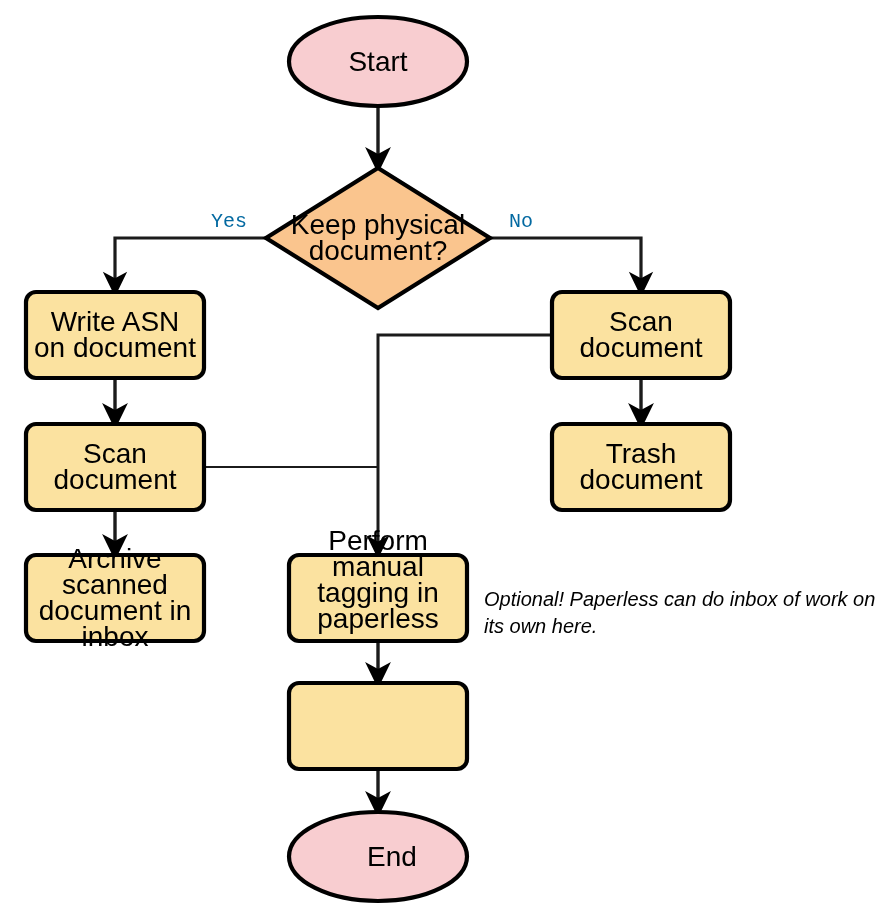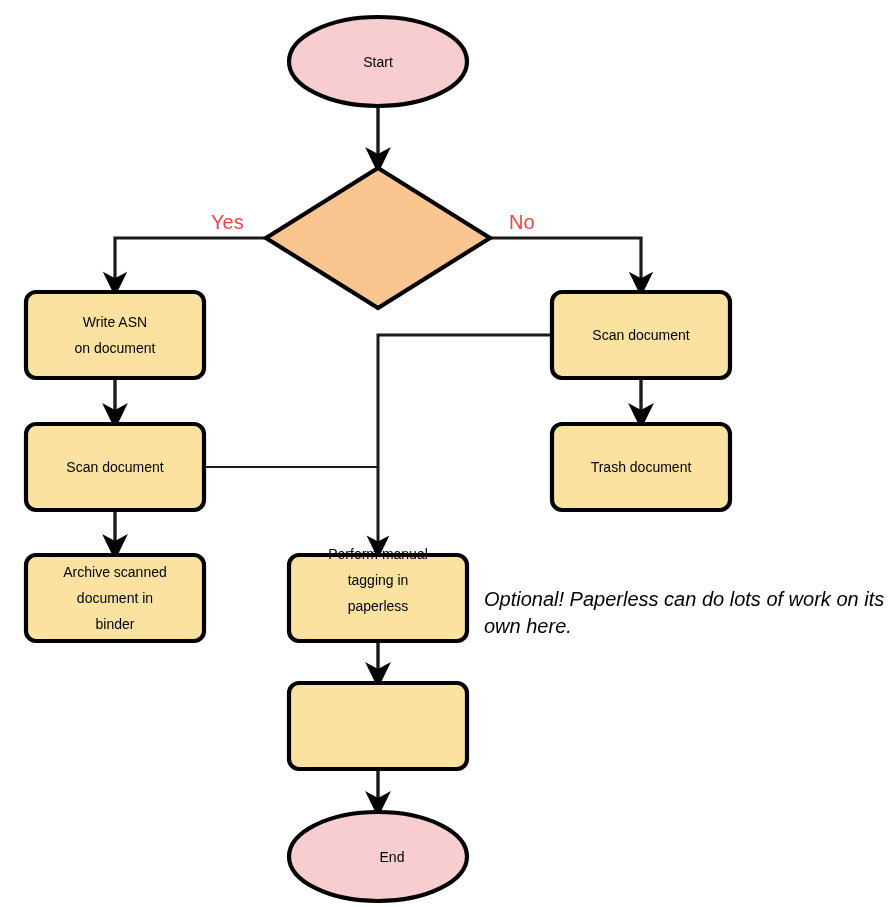--- a/index.html
+++ b/index.html
@@ -26,32 +26,33 @@
     top: 0;
     width: 888px;
     height: 907px;
   }
   .node-label {
     position: absolute;
     display: flex;
     align-items: center;
     justify-content: center;
     text-align: center;
-    font-size: 14px;
+    font-size: 28px;
     line-height: 26px;
     color: #000000;
     white-space: pre-line;
     pointer-events: none;
   }
   .edge-label {
     position: absolute;
     font-size: 20px;
     line-height: 22px;
-    color: #ef4444;
+    color: #0369a1;
     white-space: nowrap;
+    font-family: Liberation Mono, monospace;
   }
   .note-text {
     position: absolute;
     font-size: 20px;
     line-height: 27px;
     font-style: italic;
     color: #000000;
   }
 </style>
 </head>
@@ -108,40 +109,42 @@
       <rect x="289" y="555" width="178" height="86" rx="10" ry="10" fill="#fbe2a0"></rect>
 
       <rect x="289" y="683" width="178" height="86" rx="10" ry="10" fill="#fbe2a0"></rect>
 
       <ellipse cx="378" cy="856.5" rx="89" ry="44.5" fill="#f8cdd0"></ellipse>
     </g>
   </svg>
 
   <div class="node-label" style="left:289px; top:17px; width:178px; height:89px;">Start</div>
 
+  <div class="node-label" style="left:266px; top:168px; width:224px; height:140px;">Keep physical
+document?</div>
 
   <div class="node-label" style="left:26px; top:292px; width:178px; height:86px;">Write ASN
 on document</div>
 
   <div class="node-label" style="left:26px; top:424px; width:178px; height:86px;">Scan document</div>
 
   <div class="node-label" style="left:26px; top:555px; width:178px; height:86px;">Archive scanned
 document in
-binder</div>
+inbox</div>
 
   <div class="node-label" style="left:552px; top:292px; width:178px; height:86px;">Scan document</div>
 
   <div class="node-label" style="left:552px; top:424px; width:178px; height:86px;">Trash document</div>
 
   <div class="node-label" style="left:289px; top:537px; width:178px; height:86px;">Perform manual
 tagging in
 paperless</div>
 
 
   <div class="node-label" style="left:303px; top:812px; width:178px; height:89px;">End</div>
 
   <div class="edge-label" style="left:211px; top:211px;">Yes</div>
 
   <div class="edge-label" style="left:509px; top:211px;text-align:center;">No</div>
 
-  <div class="note-text" style="left:484px; top:586px; width:404px;">Optional! Paperless can do lots of work on its own here.</div>
+  <div class="note-text" style="left:484px; top:586px; width:404px;">Optional! Paperless can do inbox of work on its own here.</div>
 
 </div>
 
 </body></html>

